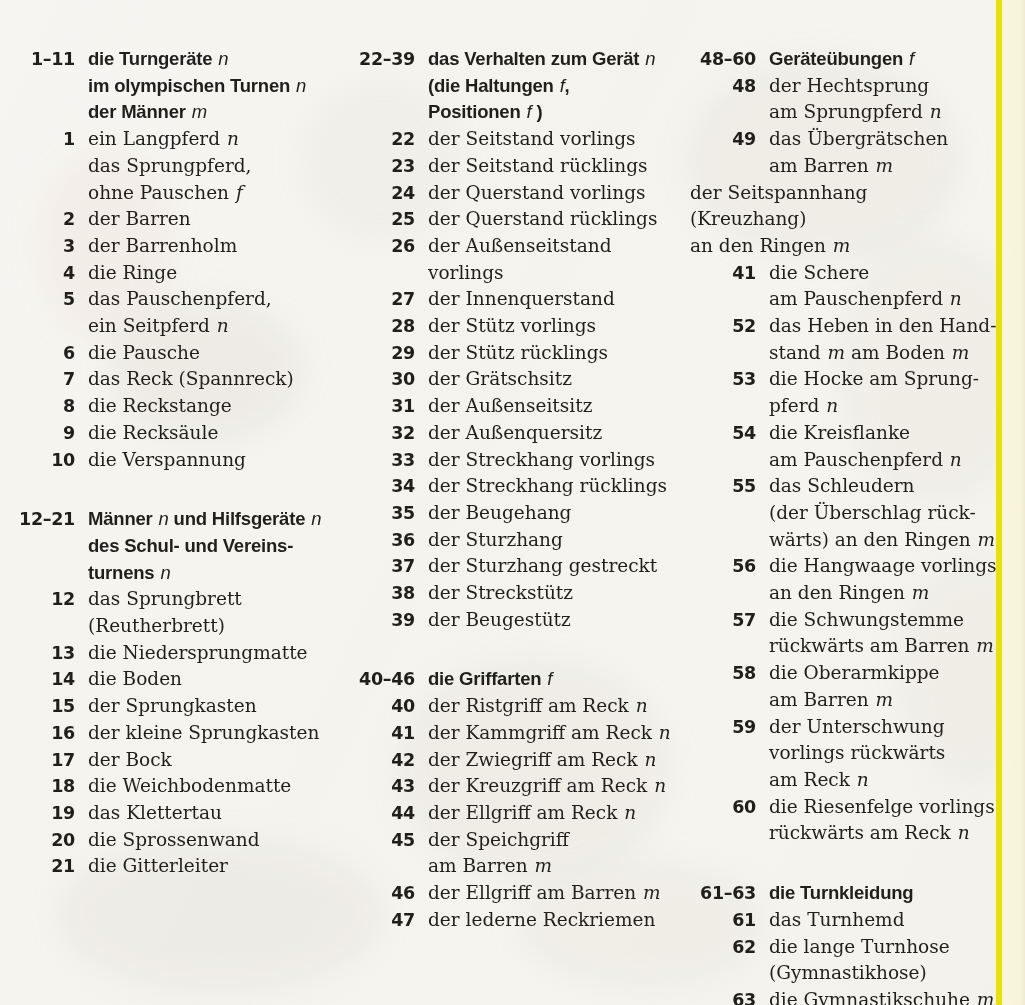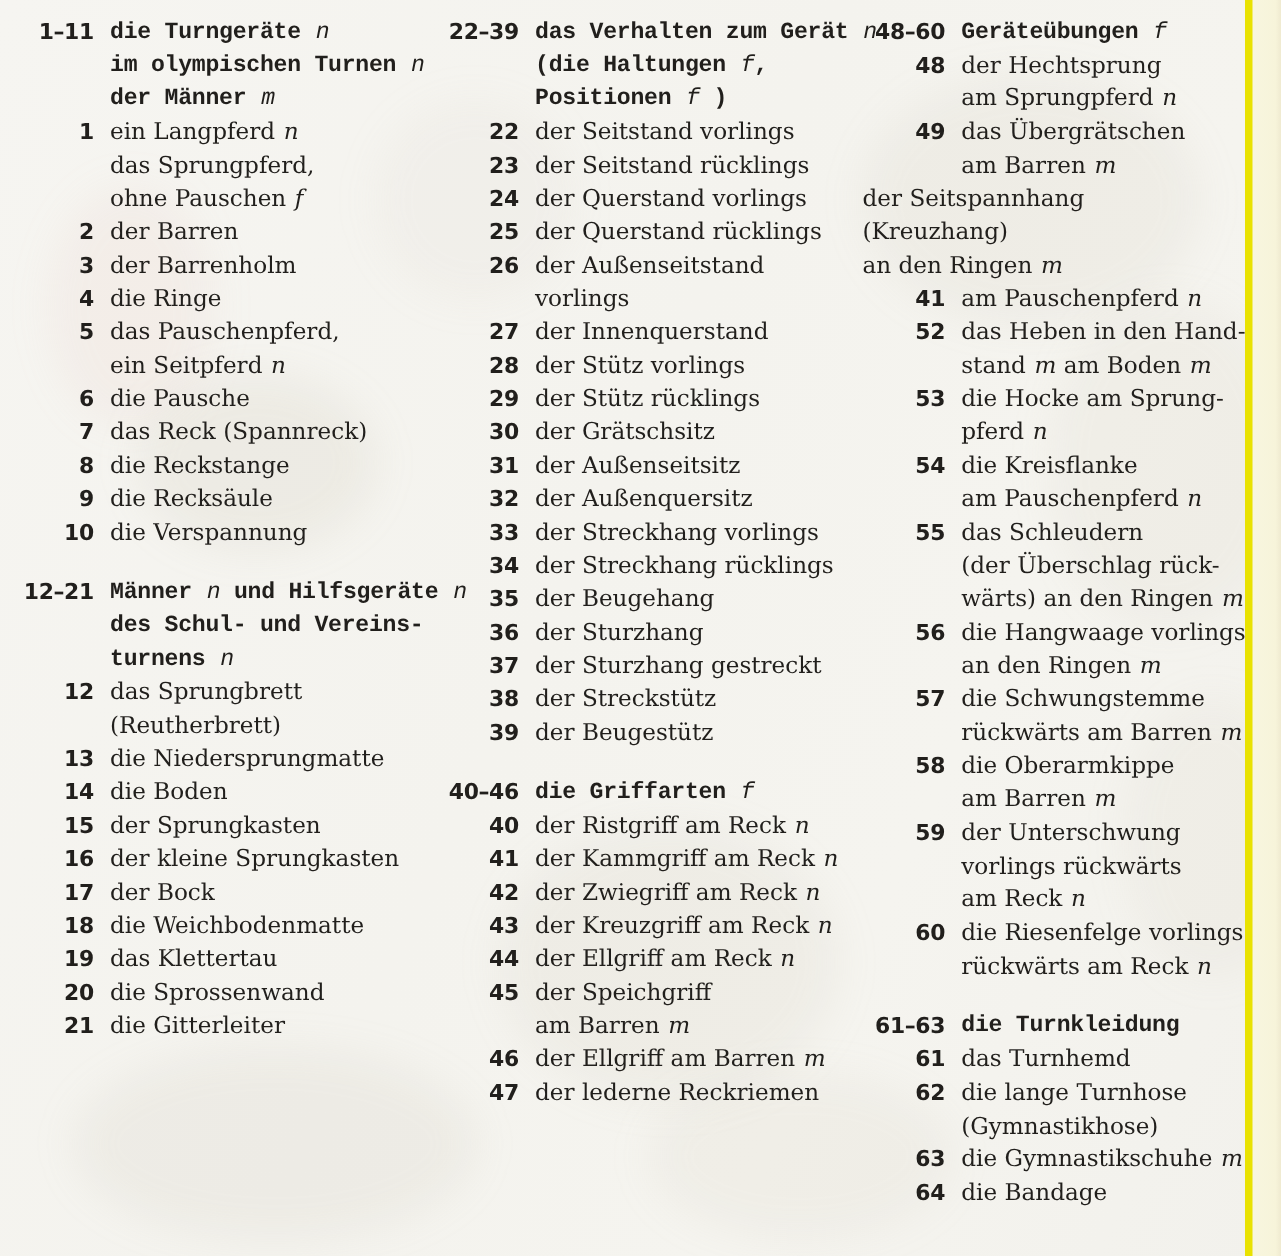--- a/index.html
+++ b/index.html
@@ -26,40 +26,40 @@
   
   .edge-area{position:absolute;top:0;right:0;width:23px;height:100%;
     background:linear-gradient(90deg,#f8f6df 0%,#f7f4da 80%,#efead0 100%);}
   .stripe{position:absolute;top:0;left:996px;width:6px;height:100%;background:#e9e201;}
 
   .col{position:absolute;top:13px;}
   .col-0{left:9px;width:331px;}
   .col-1{left:349px;width:336px;}
   .col-2{left:690px;width:312px;}
 
-  .section{margin-bottom:21px;}
+  .section{margin-bottom:21px;margin-top:33px;}
   .row{
     display:grid;
     grid-template-columns:66px 1fr;
     column-gap:13px;
     font-size:18.5px;
     line-height:26.7px;
   }
   .row .num{
     text-align:right;
     font-family:"DejaVu Sans", sans-serif;
     font-weight:700;
     font-size:17.5px;
     letter-spacing:-0.3px;
     white-space:nowrap;
   }
   .row .txt{min-width:0;}
   .row .txt .ln{white-space:nowrap;}
   .row.heading .txt{
-    font-family:Liberation Mono, monospace;
+    font-family:Liberation Sans, sans-serif;
     font-weight:700;
     letter-spacing:-0.2px;
   }
   .row.heading .txt i{font-weight:400;}
   i{font-style:italic;padding-left:1px;}
 </style>
 </head>
 <body>
 
 <div class="page">
@@ -426,20 +426,21 @@
           <div class="row item">
             <div class="txt">
               <div class="ln"><span>der Seitspannhang</span></div>
               <div class="ln"><span>(Kreuzhang)</span></div>
               <div class="ln"><span>an den Ringen </span><i>m</i></div>
             </div>
           </div>
           <div class="row item">
             <div class="num">41</div>
             <div class="txt">
+              <div class="ln"><span>die Schere</span></div>
               <div class="ln"><span>am Pauschenpferd </span><i>n</i></div>
             </div>
           </div>
           <div class="row item">
             <div class="num">52</div>
             <div class="txt">
               <div class="ln"><span>das Heben in den Hand-</span></div>
               <div class="ln"><span>stand </span><i>m</i><span> am Boden </span><i>m</i></div>
             </div>
           </div>

